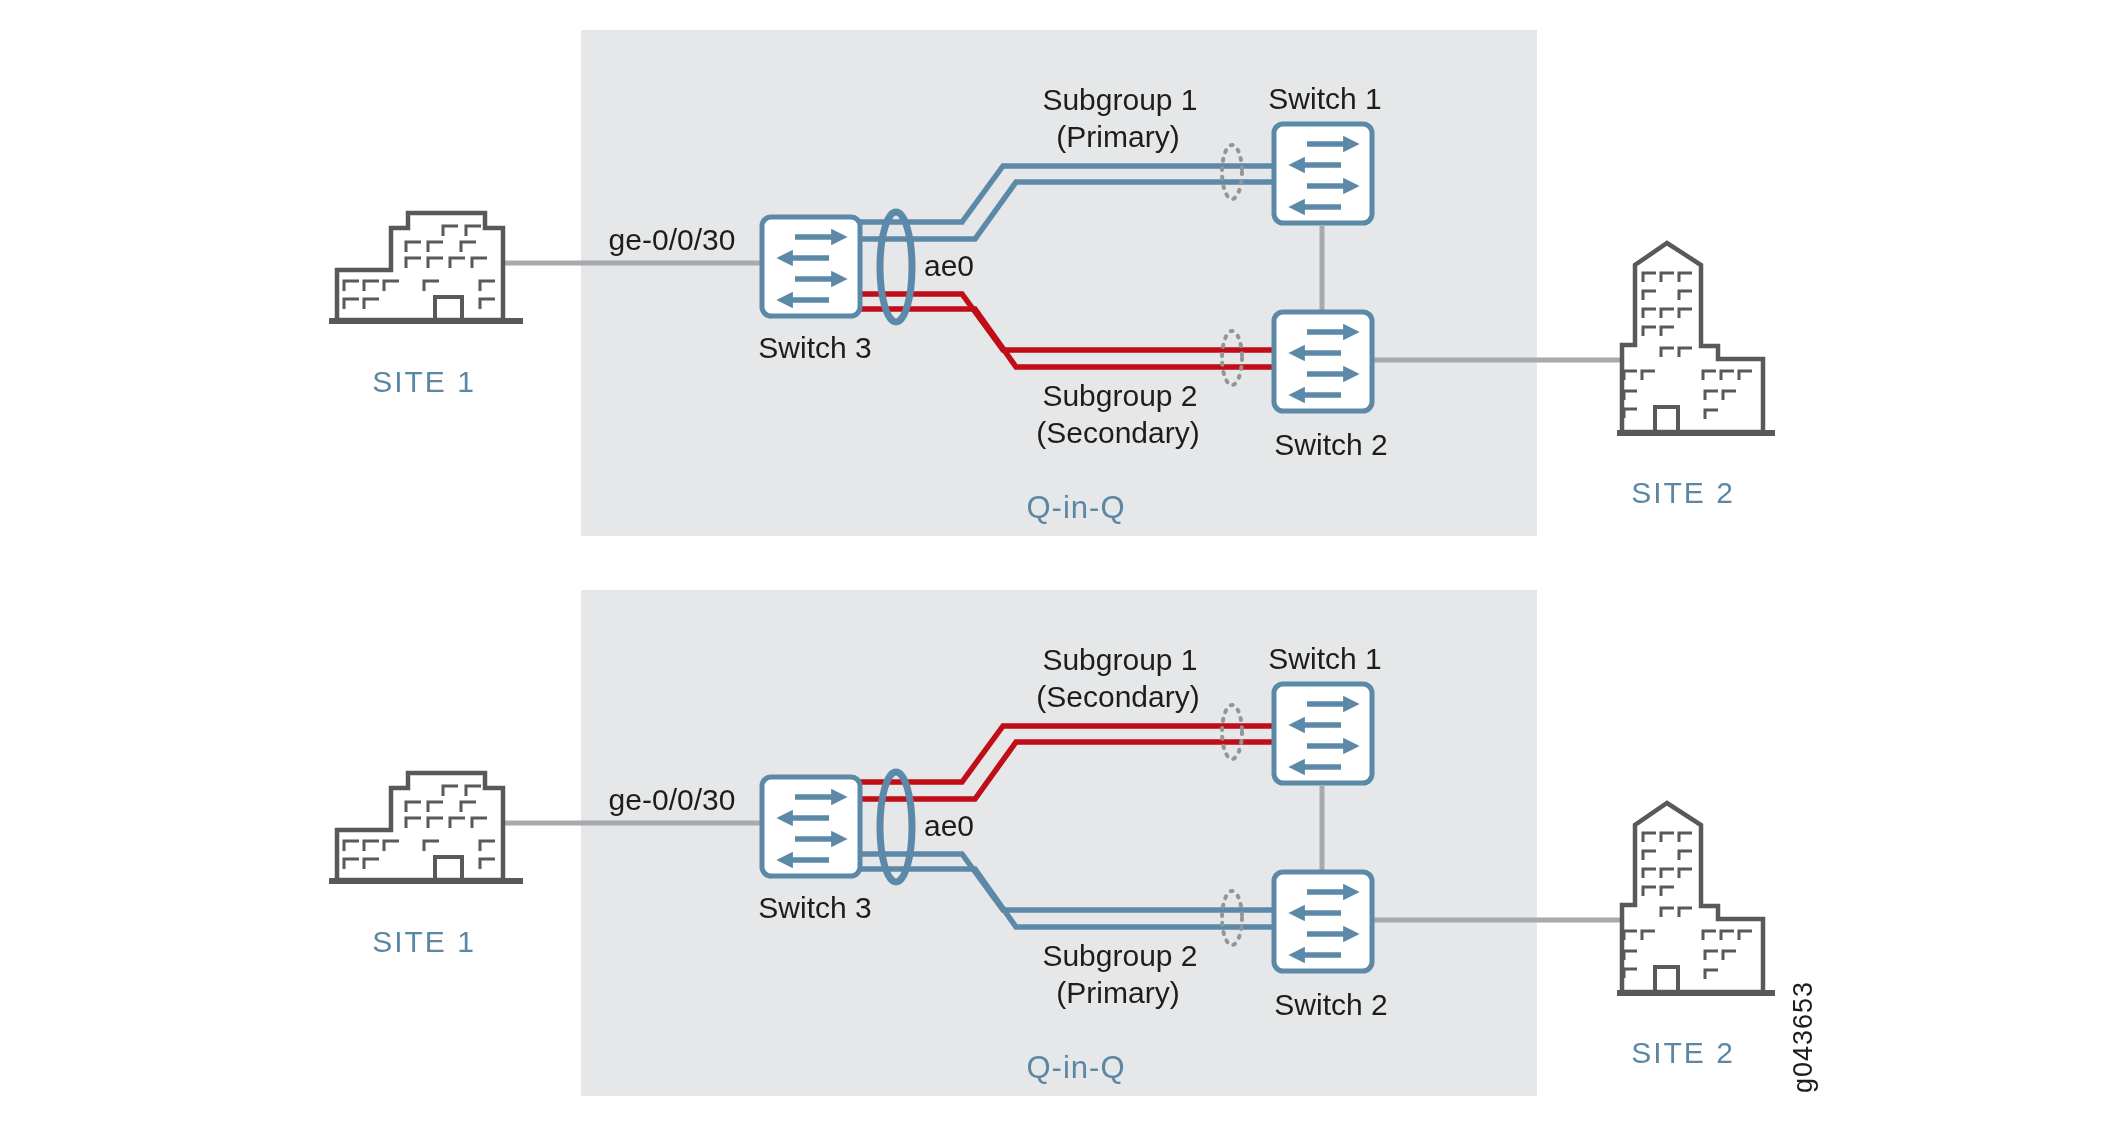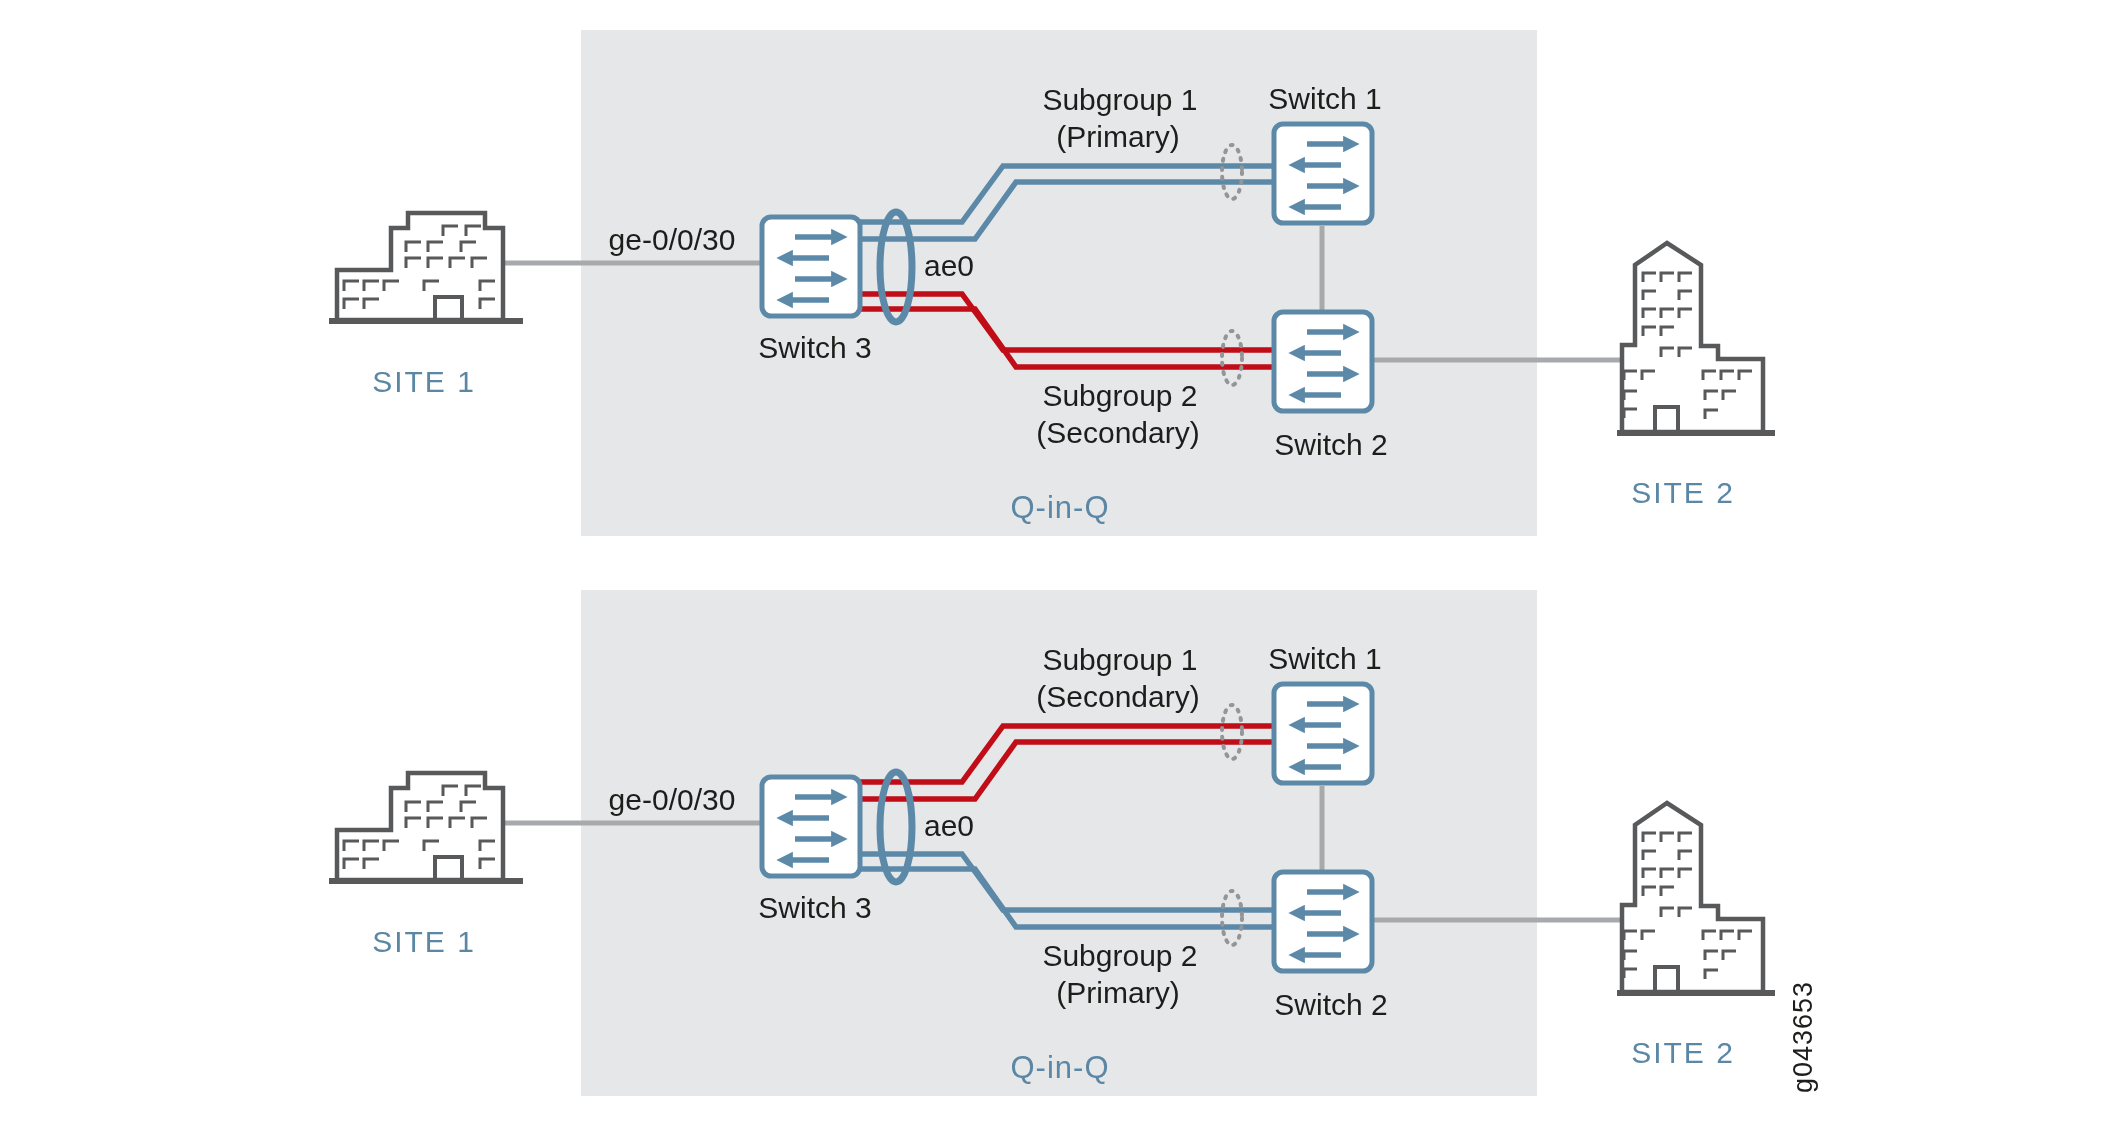--- a/index.html
+++ b/index.html
@@ -35,21 +35,21 @@
   .dash-ellipse{stroke:var(--dash-gray);stroke-width:4;fill:none;stroke-dasharray:2 7;stroke-linecap:round;}
   .sw-box{fill:#fff;stroke:var(--blue);stroke-width:5;}
   .sw-arr{stroke:var(--blue);stroke-width:5.5;fill:none;}
 
   
   .lbl{
     position:absolute;transform:translate(-50%,-50%);
     white-space:nowrap;color:var(--text);font-size:30px;line-height:1;text-align:center;
   }
   .lbl.blue{color:var(--label-blue);letter-spacing:2px;margin-top:24px;}
-  .lbl.qinq{color:var(--label-blue);font-size:31px;letter-spacing:1px;}
+  .lbl.qinq{color:var(--label-blue);font-size:31px;letter-spacing:1px;margin-left:16px;}
   .figid{
     position:absolute;left:1803px;top:1037px;
     transform:translate(-50%,-50%) rotate(-90deg);
     color:var(--text);font-size:27px;white-space:nowrap;letter-spacing:1px;
   }
 </style>
 </head>
 <body>
 
 <div id="stage">

